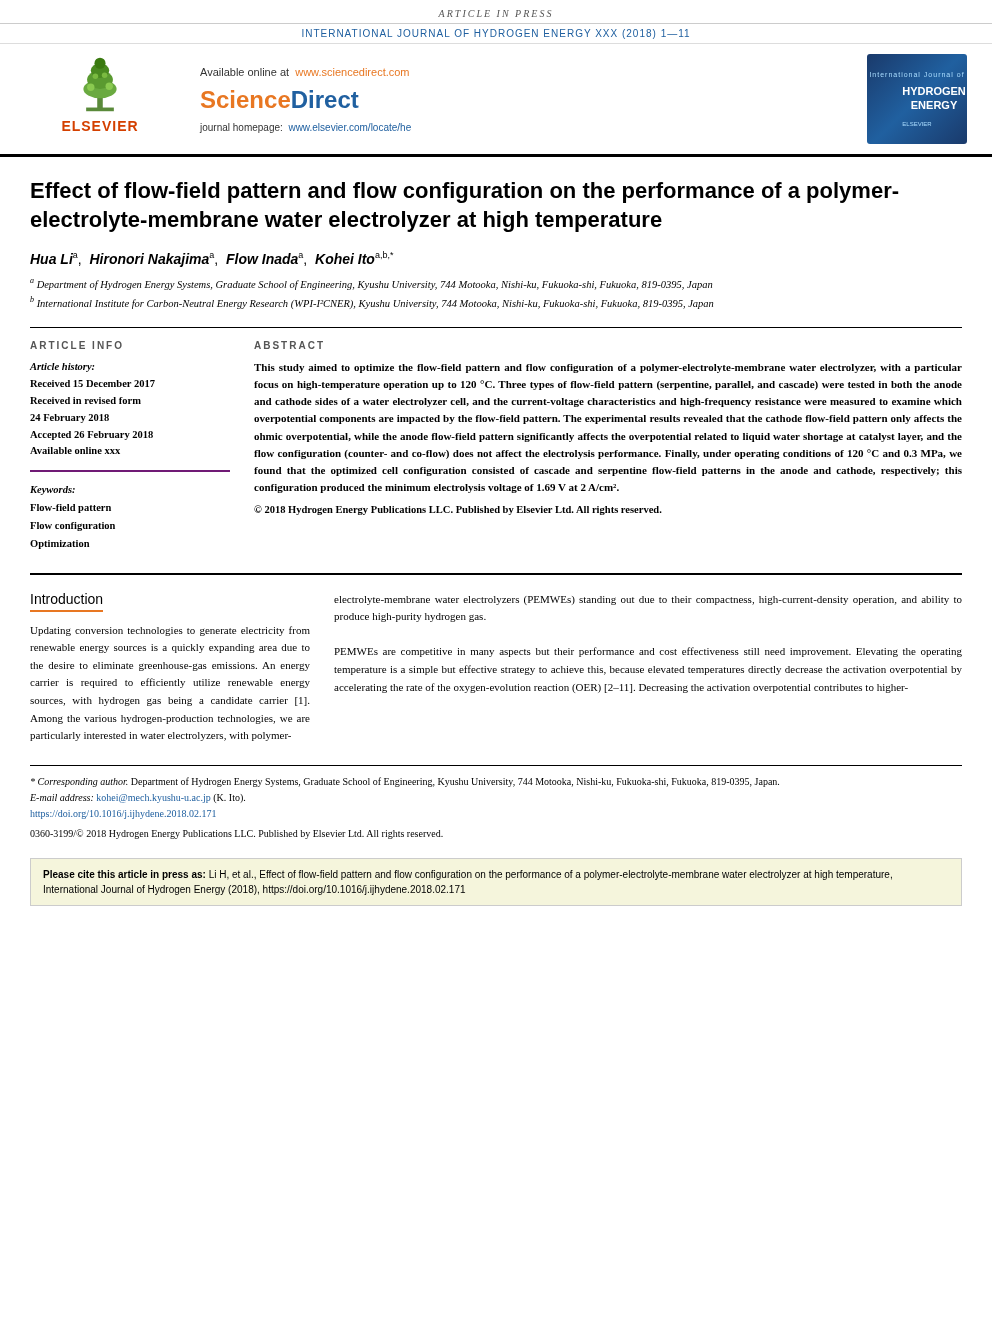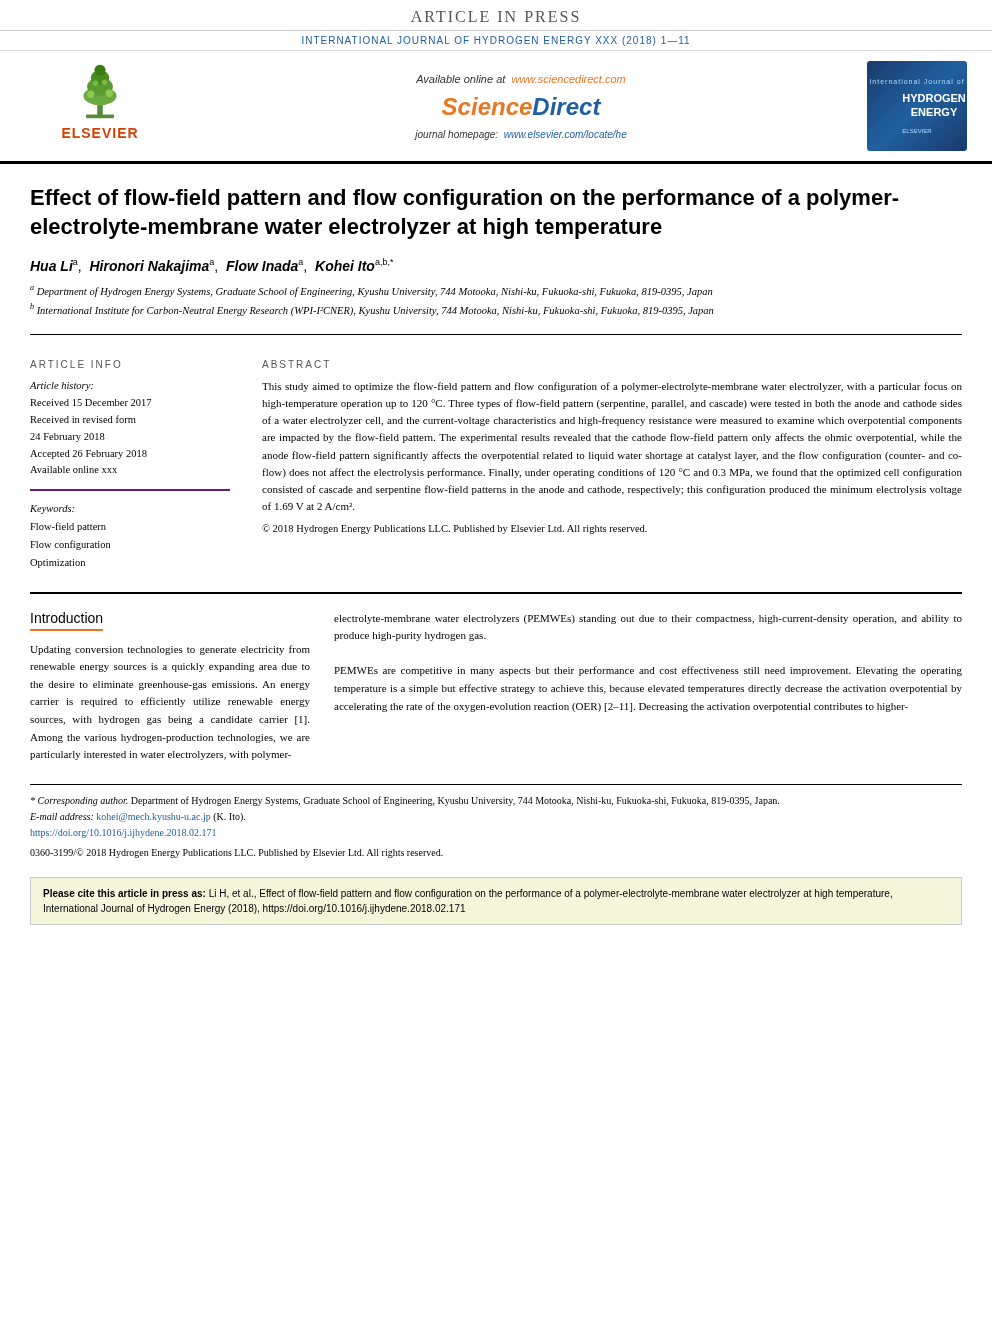--- a/index.html
+++ b/index.html
@@ -10,23 +10,24 @@
       font-family: 'Times New Roman', Times, serif;
       font-size: 13px;
       color: #000;
     }
 
     
     .article-in-press-banner {
       background: #fff;
       text-align: center;
       padding: 8px 0 4px;
-      font-size: 16px;
+      font-size: 10px;
       letter-spacing: 2px;
       color: #555;
+      font-style: italic;
       border-bottom: 1px solid #ccc;
     }
 
     .journal-name-bar {
       text-align: center;
       font-size: 10px;
       letter-spacing: 1px;
       color: #2060a0;
       padding: 4px 0;
       border-bottom: 1px solid #ddd;
@@ -55,24 +56,23 @@
       color: #d44000;
       letter-spacing: 1px;
       font-family: Arial, sans-serif;
       margin-top: 4px;
     }
 
     .header-center {
       flex: 1;
       display: flex;
       flex-direction: column;
-      align-items: center;
+      align-items: flex-start;
       justify-content: center;
       padding: 0 20px;
-      font-style: italic;
     }
     .available-text {
       font-size: 11px;
       font-family: Arial, sans-serif;
       color: #333;
       margin-bottom: 4px;
     }
     .sciencedirect-link {
       color: #e87722;
       text-decoration: none;
@@ -154,24 +154,25 @@
       font-style: italic;
       line-height: 1.5;
       margin-bottom: 16px;
       color: #000;
     }
     .affil-sup { font-size: 8px; vertical-align: super; }
 
     
     .two-column {
       display: flex;
-      gap: 32px;
+      gap: 24px;
       margin-top: 10px;
       border-top: 1px solid #000;
-      padding-top: 24px;
+      padding-top: 12px;
+      font-weight: bold;
     }
     .left-column {
       width: 200px;
       flex-shrink: 0;
     }
     .right-column {
       flex: 1;
     }
 
     .section-header {

